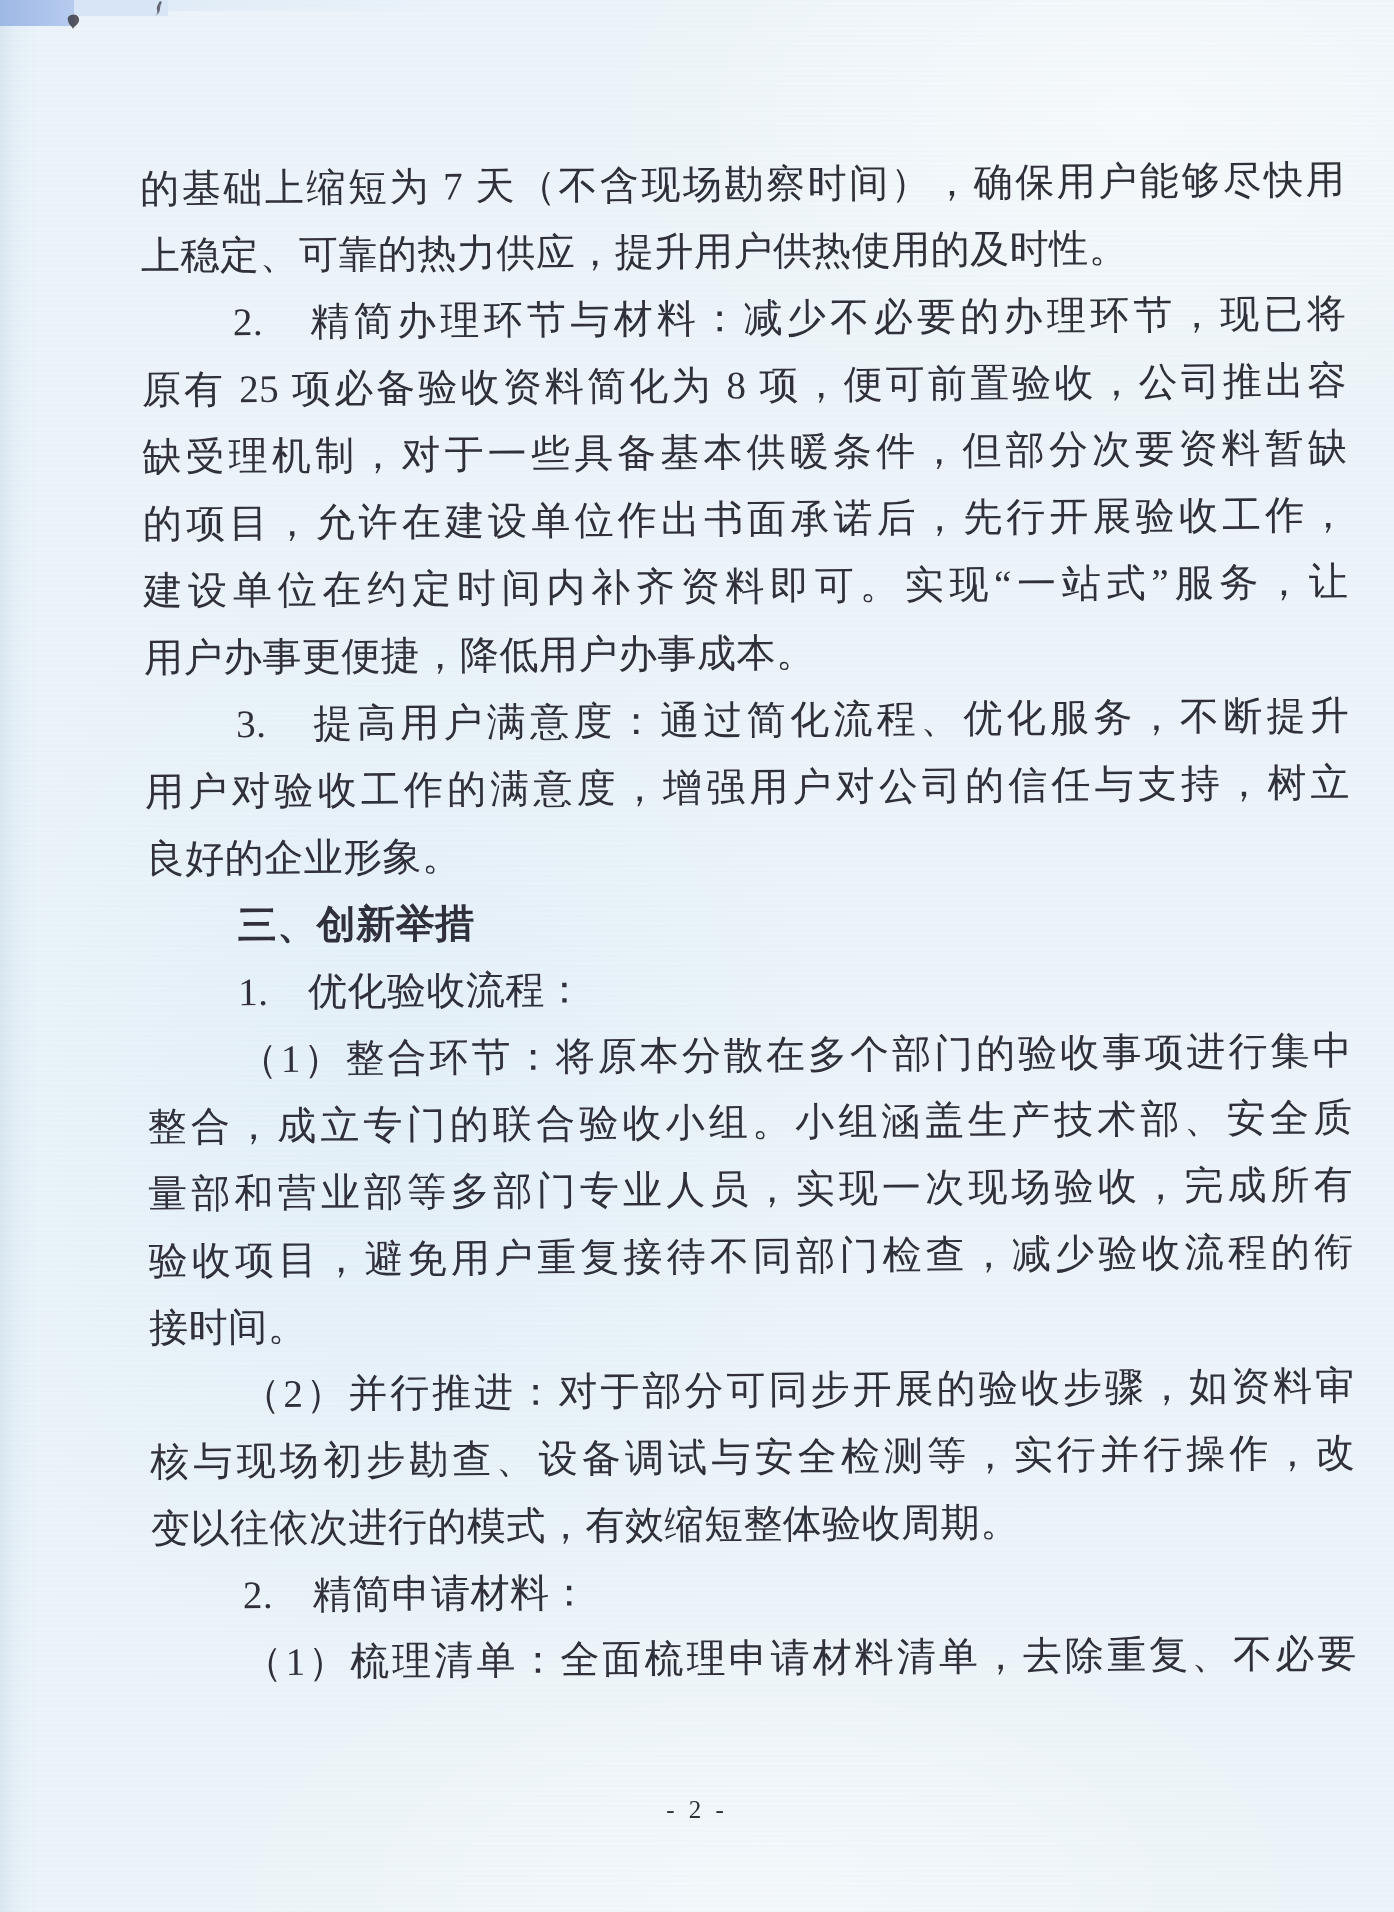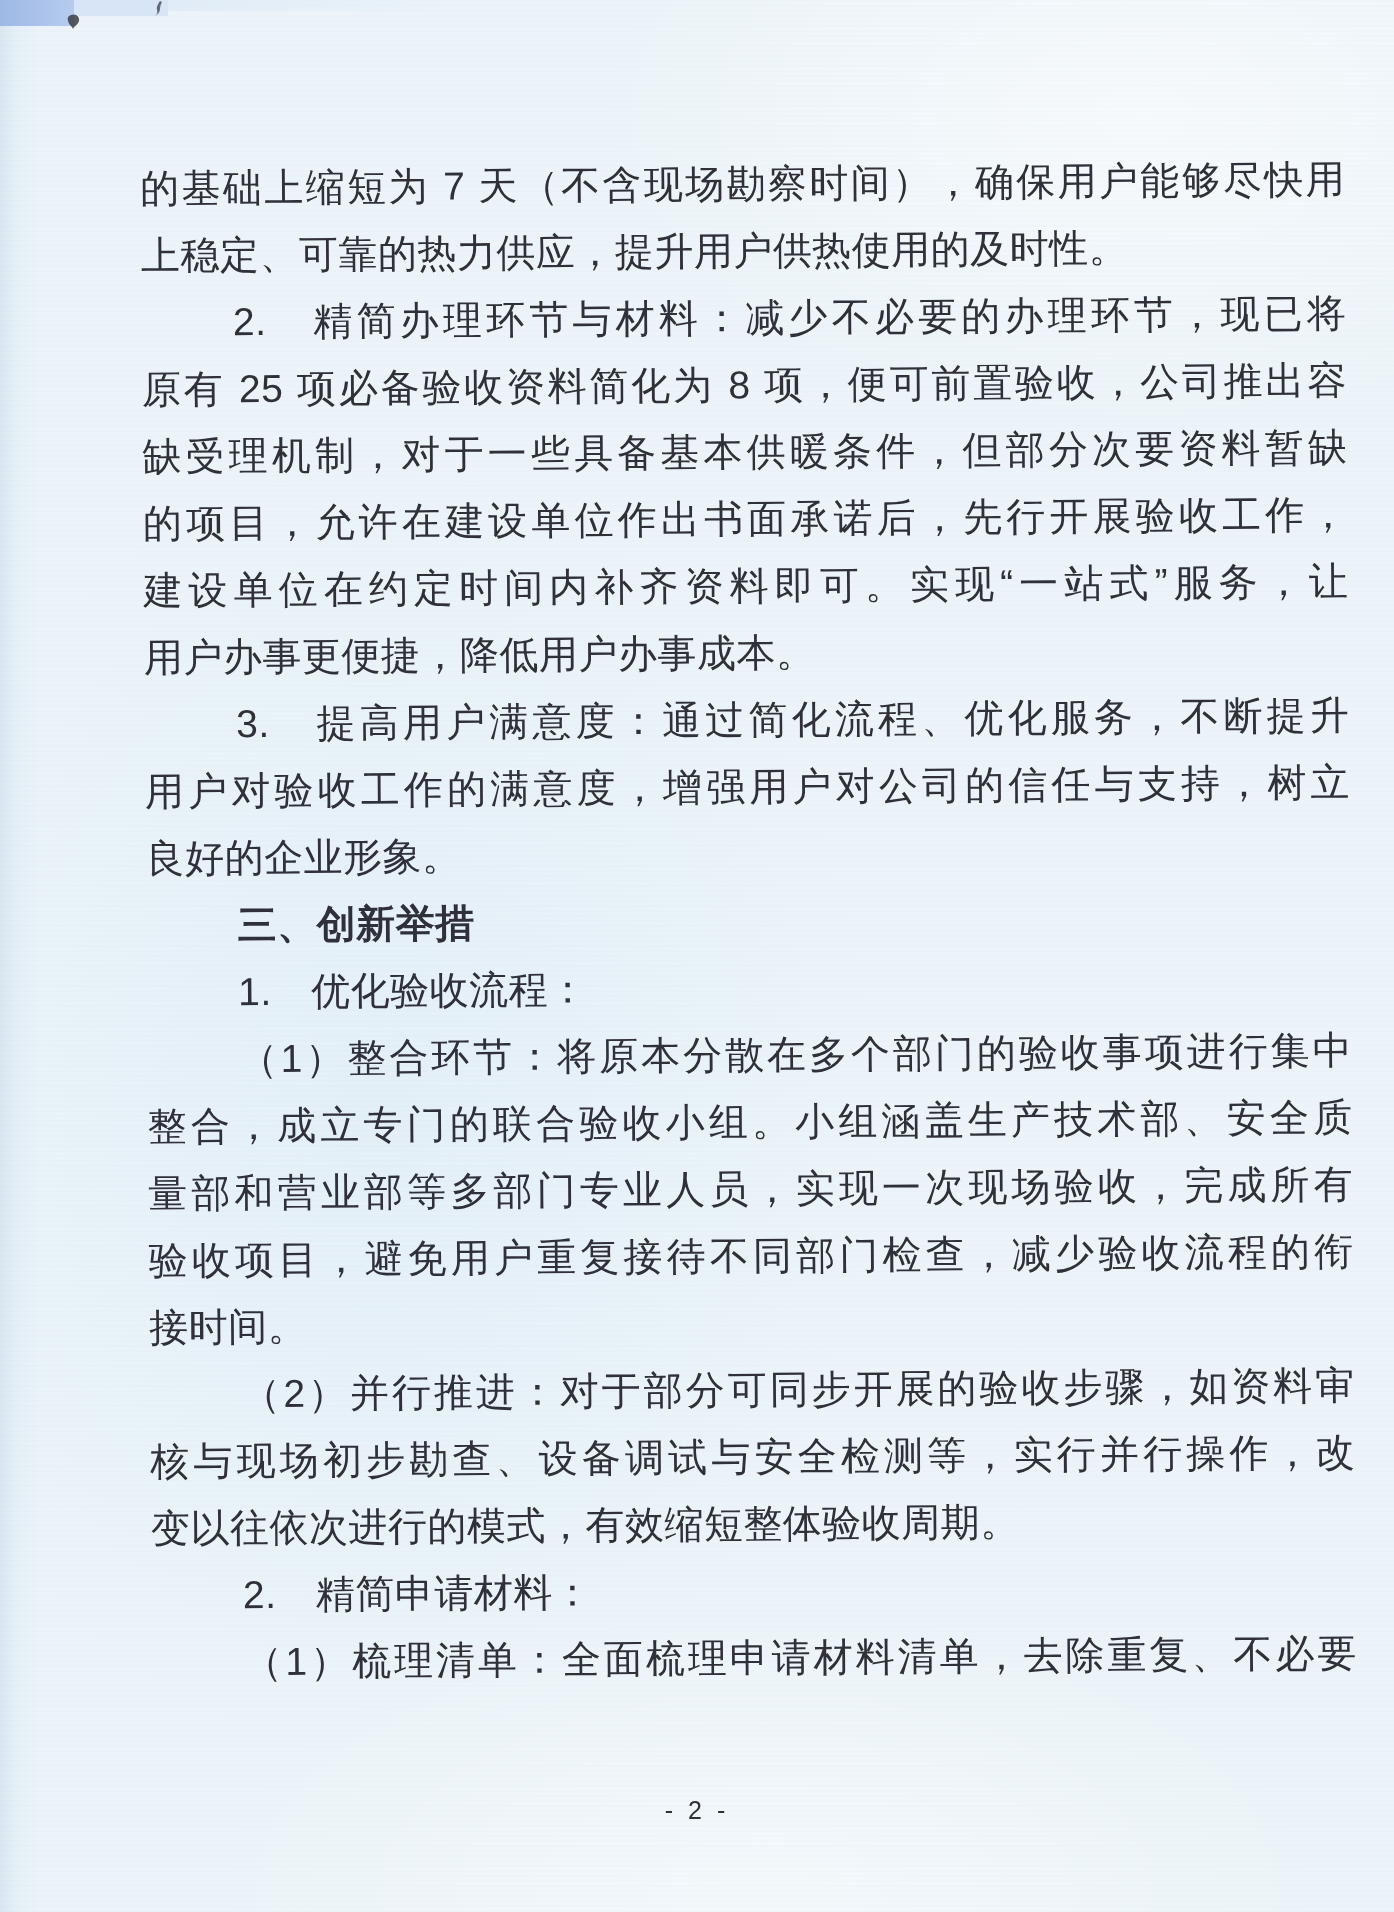--- a/index.html
+++ b/index.html
@@ -9,21 +9,21 @@
     position:relative;
     width:1394px;height:1912px;
     background:
       repeating-linear-gradient(0deg, rgba(130,170,200,0.025) 0 2px, rgba(255,255,255,0.0) 2px 5px),
       linear-gradient(90deg, rgba(175,200,220,0.30) 0px, rgba(175,200,220,0.10) 16px, rgba(0,0,0,0) 42px),
       radial-gradient(ellipse 900px 520px at 82% 6%, rgba(255,255,255,0.55), rgba(255,255,255,0) 62%),
       radial-gradient(ellipse 760px 980px at 27% 58%, rgba(198,223,240,0.22), rgba(255,255,255,0) 66%),
       radial-gradient(ellipse 820px 420px at 55% 99%, rgba(255,255,255,0.40), rgba(255,255,255,0) 70%),
       var(--paper,#ecf4f9);
     overflow:hidden;
-    font-family:Liberation Sans, sans-serif;
+    font-family:Liberation Serif, serif;
   }
 
   .corner-dark{
     position:absolute;left:0;top:0;width:74px;height:26px;
     background:linear-gradient(90deg, var(--corner-dark-1,#9fb9e6), var(--corner-dark-2,#b6cbee));
   }
   .corner-light{
     position:absolute;left:74px;top:0;width:94px;height:16px;
     background:var(--corner-light,#d7e5f6);
   }

